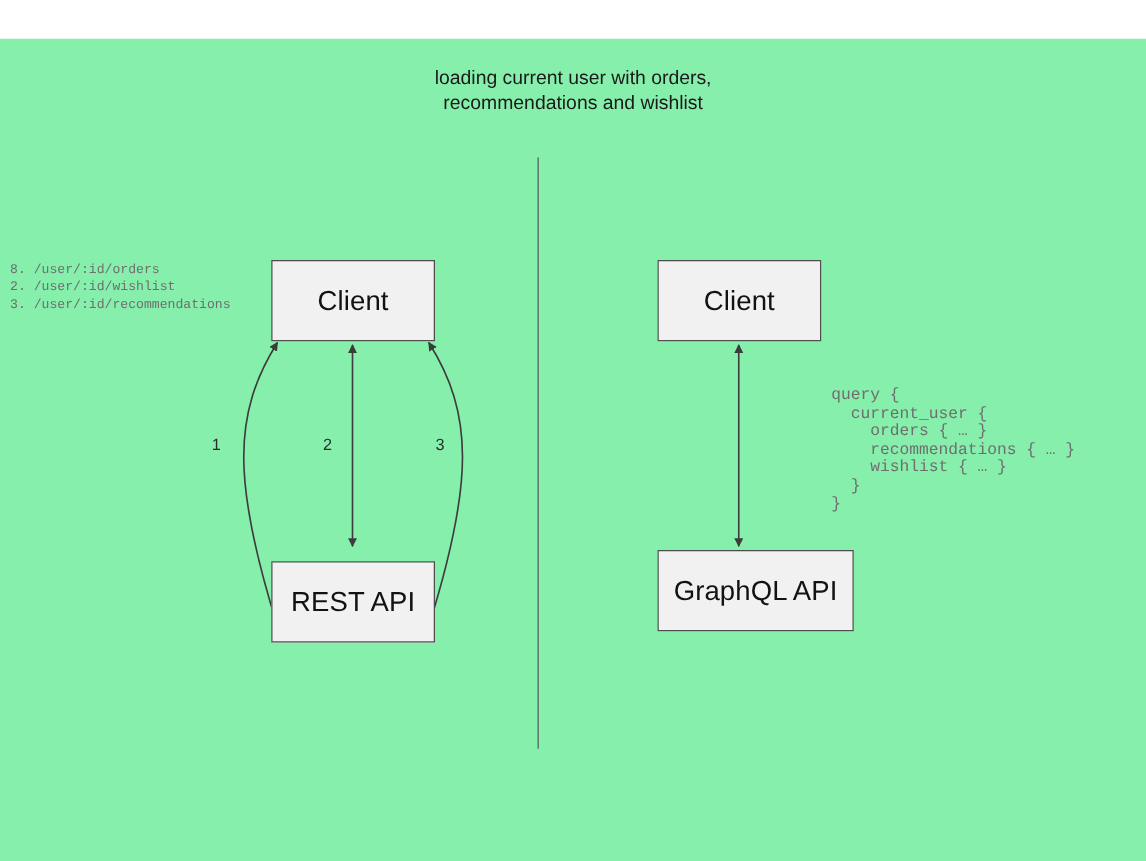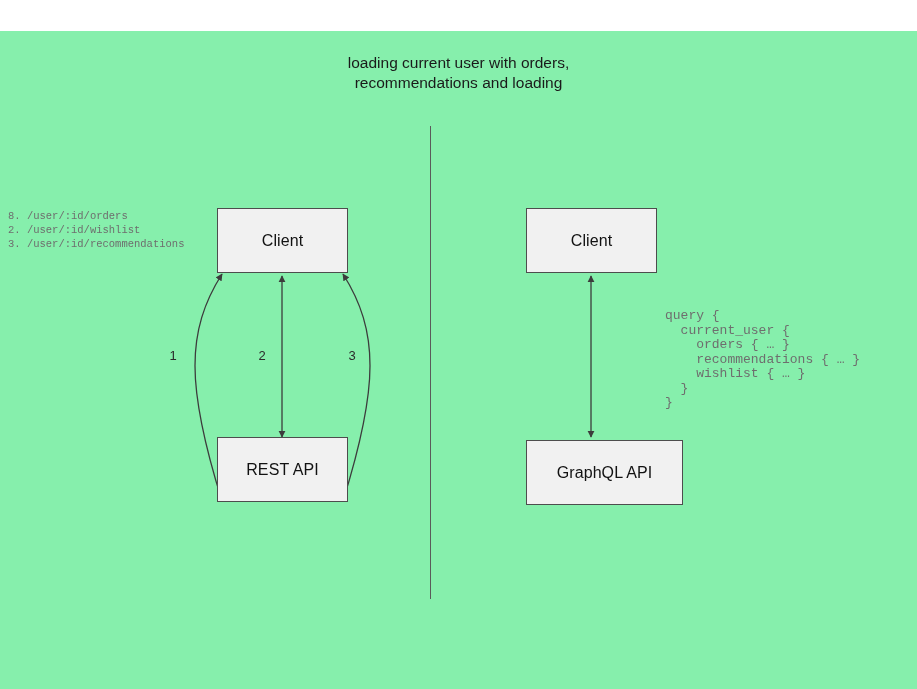--- a/index.html
+++ b/index.html
@@ -46,28 +46,28 @@
 
   
   .node-box {
     position: absolute;
     box-sizing: border-box;
     background: #f1f1f1;
     border: 1px solid #4d4d4d;
     display: flex;
     align-items: center;
     justify-content: center;
-    font-size: 16px;
+    font-size: 22px;
     color: #121212;
     font-family: "Liberation Sans", sans-serif;
     letter-spacing: 0.1px;
     text-align: center;
   }
   #box-client-rest  { left: 217px; top: 177px; width: 131px; height: 65px; }
-  #box-rest-api     { left: 217px; top: 406px; width: 131px; height: 65px; }
+  #box-rest-api     { left: 217px; top: 418px; width: 131px; height: 65px; }
   #box-client-gql   { left: 526px; top: 177px; width: 131px; height: 65px; }
   #box-graphql-api  { left: 526px; top: 409px; width: 157px; height: 65px; }
 
   
   #connectors {
     position: absolute;
     left: 0;
     top: 0;
     width: 917px;
     height: 689px;
@@ -99,21 +99,21 @@
   #rest-endpoints { left: 8px; top: 178px; }
   #graphql-query  { left: 665px; top: 278px; font-size: 13px; line-height: 14.5px; }
 </style>
 </head>
 <body>
 
 <div id="canvas">
 
   <div id="title">
     <span class="line">loading current user with orders,</span>
-    <span class="line">recommendations and loading</span>
+    <span class="line">recommendations and wishlist</span>
   </div>
 
   <div id="divider"></div>
 
   <svg id="connectors" viewBox="0 0 917 689" xmlns="http://www.w3.org/2000/svg">
     <defs>
       <marker id="arrow-end" viewBox="0 0 10 10" refX="9" refY="5" markerWidth="5.5" markerHeight="5.5" orient="auto-start-reverse">
         <path d="M 0 0 L 10 5 L 0 10 z" fill="#3c3c3c"></path>
       </marker>
       <marker id="arrow-start" viewBox="0 0 10 10" refX="9" refY="5" markerWidth="5.5" markerHeight="5.5" orient="auto-start-reverse">

